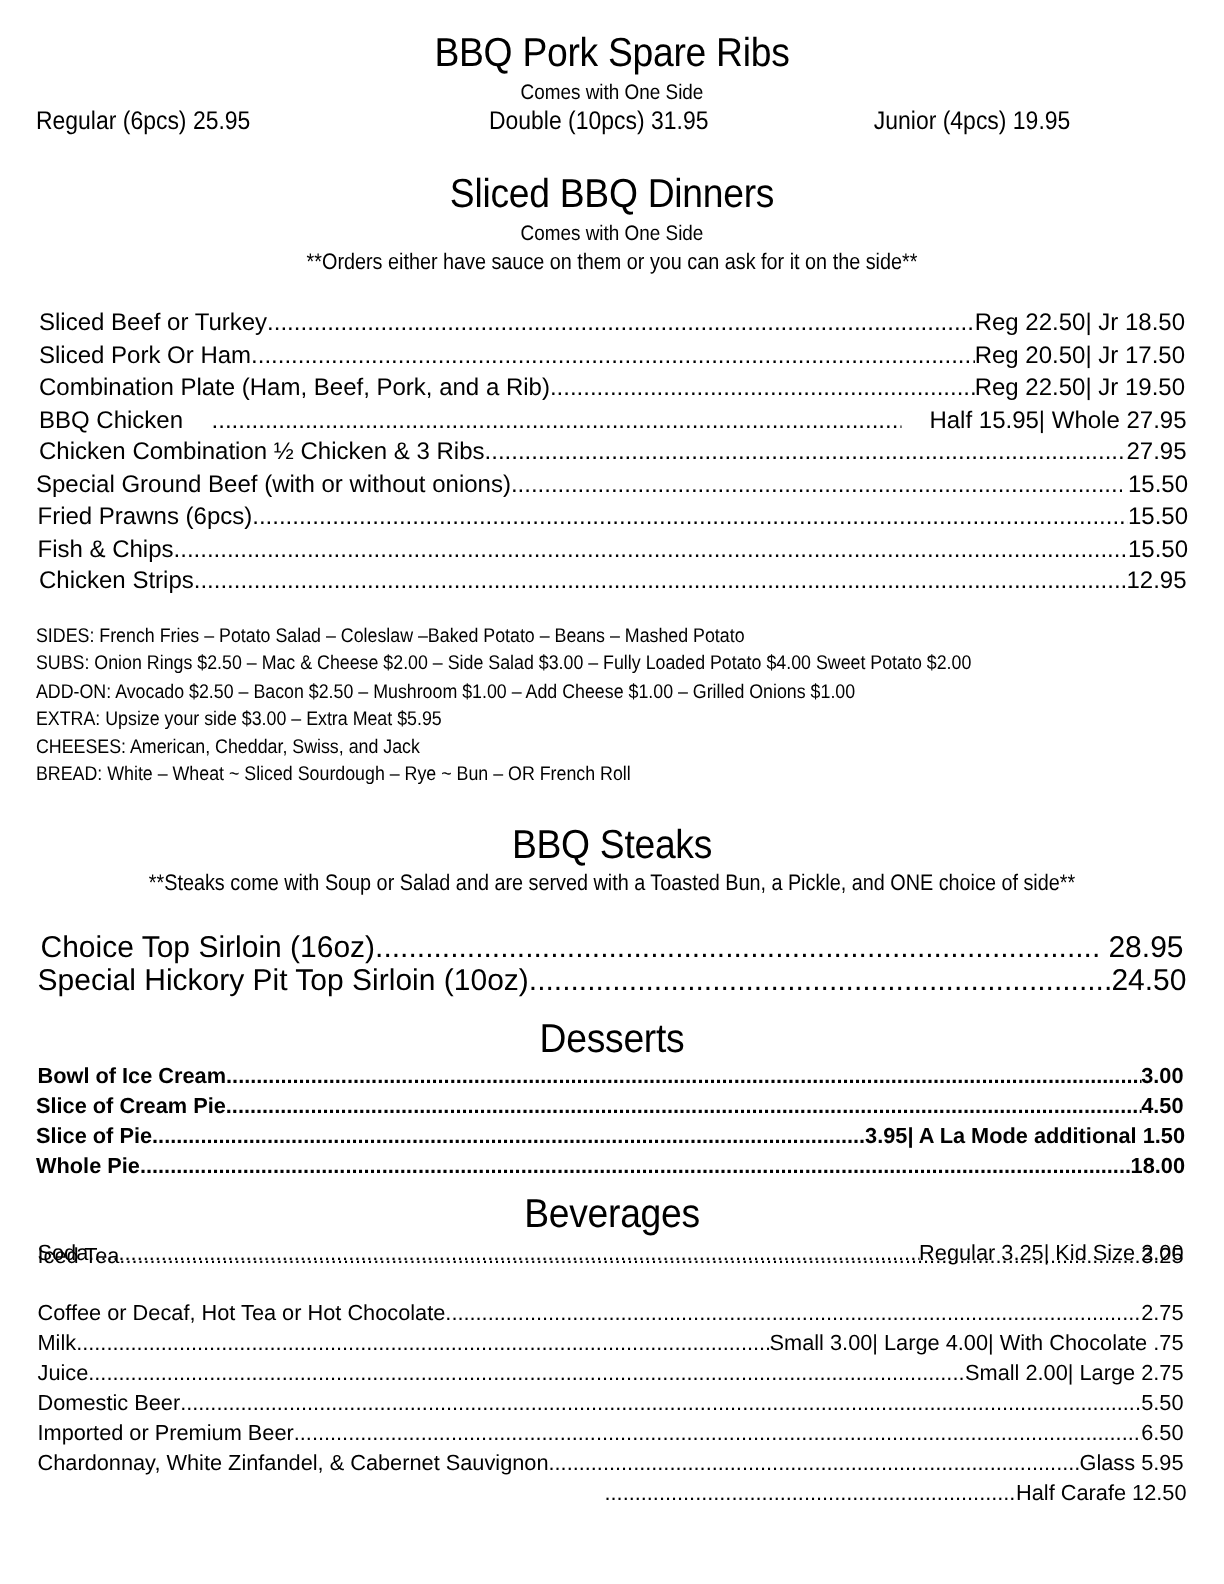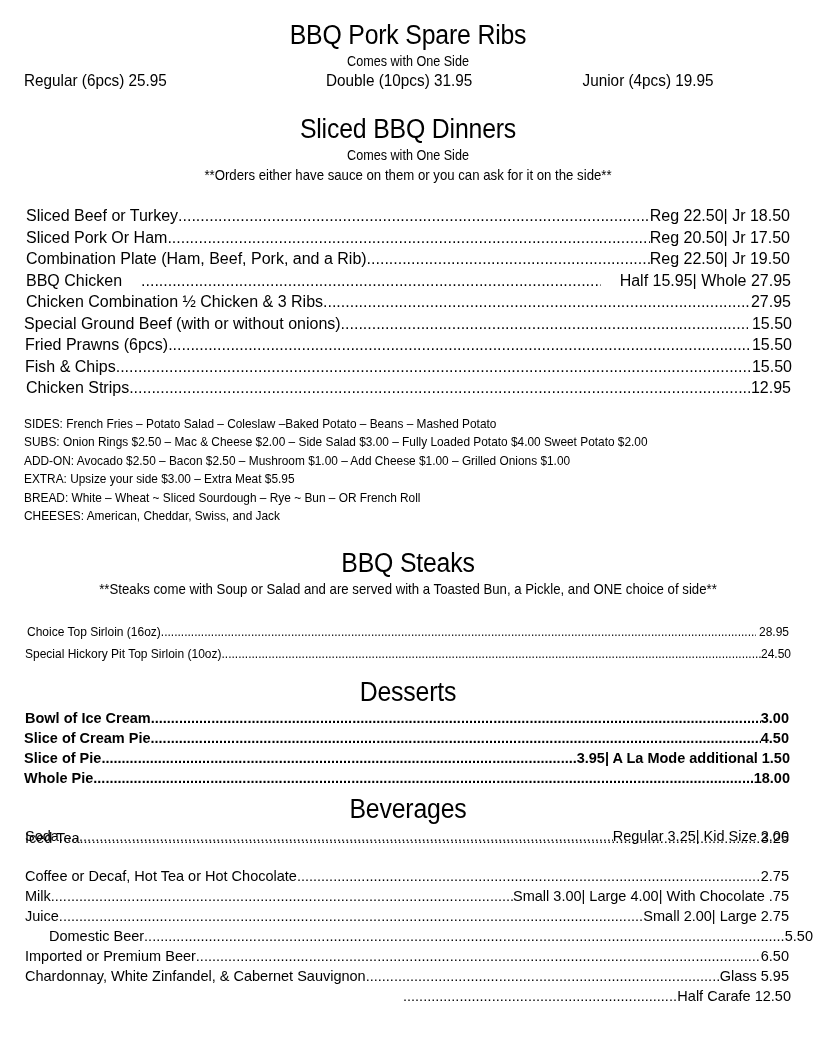--- a/index.html
+++ b/index.html
@@ -84,21 +84,21 @@
       letter-spacing: 0px;
     }
     .dinner {
       left: 25px; width: 765px;
       font-size: 16px;
       line-height: 21.5px;
       height: 21.5px;
     }
     .steak {
       left: 25px; width: 765px;
-      font-size: 12px;
+      font-size: 20px;
       line-height: 22px;
       height: 22px;
     }
     .dessert {
       left: 25px; width: 764px;
       font-size: 14.5px;
       line-height: 20px;
       height: 20px;
       font-weight: bold;
     }
@@ -186,22 +186,22 @@
     <span class="name">Chicken Strips</span>
     <span class="leader"></span>
     <span class="price">12.95</span>
   </div>
 
   <div class="extras">
     <div><span class="narrow">SIDES: French Fries – Potato Salad – Coleslaw –Baked Potato – Beans – Mashed Potato</span></div>
     <div><span class="narrow">SUBS: Onion Rings $2.50 – Mac &amp; Cheese $2.00 – Side Salad $3.00 – Fully Loaded Potato $4.00 Sweet Potato $2.00</span></div>
     <div><span class="narrow">ADD-ON: Avocado $2.50 – Bacon $2.50 – Mushroom $1.00 – Add Cheese $1.00 – Grilled Onions $1.00</span></div>
     <div><span class="narrow">EXTRA: Upsize your side $3.00 – Extra Meat $5.95</span></div>
+    <div><span class="narrow">CHEESES: American, Cheddar, Swiss, and Jack</span></div>
     <div><span class="narrow">BREAD: White – Wheat ~ Sliced Sourdough – Rye ~ Bun – OR French Roll</span></div>
-    <div><span class="narrow">CHEESES: American, Cheddar, Swiss, and Jack</span></div>
   </div>
 
   <div class="title" style="top:548px;">BBQ Steaks</div>
   <div class="note" style="top:580px;">**Steaks come with Soup or Salad and are served with a Toasted Bun, a Pickle, and ONE choice of side**</div>
 
   <div class="line steak" style="top:621px; left:27px; width:762px;">
     <span class="name">Choice Top Sirloin (16oz)</span>
     <span class="leader"></span>
     <span class="price" style="white-space:pre;"> 28.95</span>
   </div>
@@ -254,21 +254,21 @@
   <div class="line bev" style="top:886px;">
     <span class="name">Milk</span>
     <span class="leader"></span>
     <span class="price">Small 3.00| Large 4.00| With Chocolate .75</span>
   </div>
   <div class="line bev" style="top:906px;">
     <span class="name">Juice</span>
     <span class="leader"></span>
     <span class="price">Small 2.00| Large 2.75</span>
   </div>
-  <div class="line bev" style="top:926px;margin-left:24px;">
+  <div class="line bev" style="top:926px;">
     <span class="name">Domestic Beer</span>
     <span class="leader"></span>
     <span class="price">5.50</span>
   </div>
   <div class="line bev" style="top:946px;">
     <span class="name">Imported or Premium Beer</span>
     <span class="leader"></span>
     <span class="price">6.50</span>
   </div>
   <div class="line bev" style="top:966px;">

